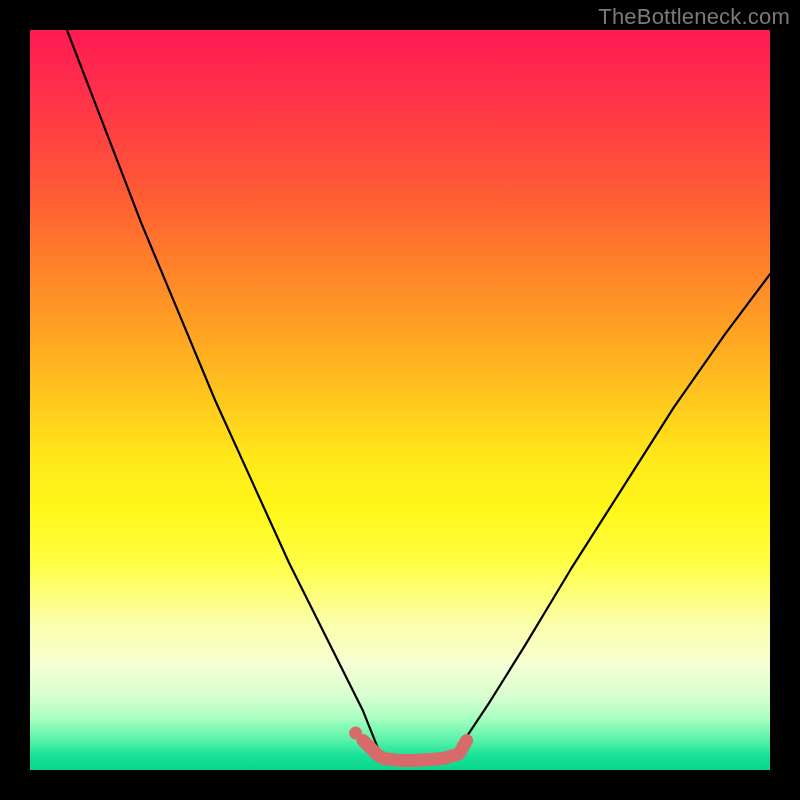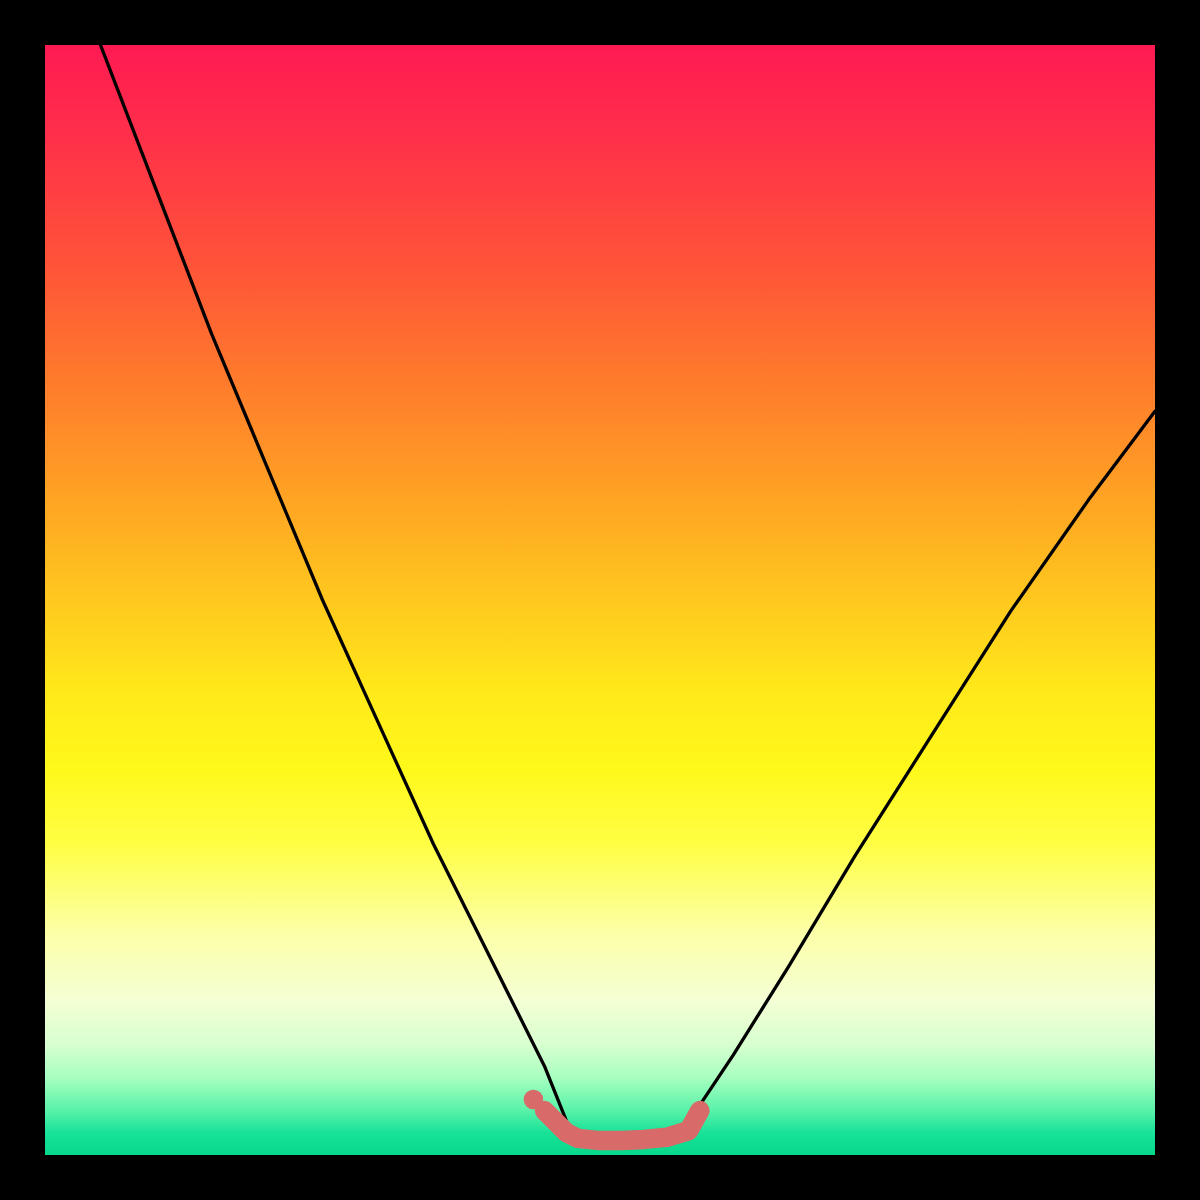--- a/index.html
+++ b/index.html
@@ -62,20 +62,21 @@
     font-size: 22px;
     font-weight: 500;
     letter-spacing: 0.2px;
     user-select: none;
   }
 </style>
 </head>
 <body>
 
 <div class="frame">
+  <div class="watermark">TheBottleneck.com</div>
 
   <div class="plot">
     <svg class="curves" viewBox="0 0 740 740" preserveAspectRatio="none">
       <path fill="none" stroke="#000" stroke-width="2.2" stroke-linecap="round" stroke-linejoin="round" d="M37.0 0.0 L74.0 96.2 L111.0 192.4 L148.0 281.2 L185.0 370.0 L222.0 451.4 L259.0 532.8 L296.0 606.8 L333.0 680.8 L347.8 717.8"></path>
       <path fill="none" stroke="#000" stroke-width="2.2" stroke-linecap="round" stroke-linejoin="round" d="M429.2 717.8 L458.8 673.4 L495.8 614.2 L540.2 540.2 L592.0 458.8 L643.8 377.4 L695.6 303.4 L740.0 244.2"></path>
       <path fill="none" stroke="#d96a6a" stroke-width="13" stroke-linecap="round" stroke-linejoin="round" d="M333.0 710.4 L347.8 725.2 L355.2 728.9 L370.0 730.4 L384.8 730.4 L399.6 729.6 L414.4 728.2 L429.2 723.7 L436.6 710.4"></path>
       <circle r="6.5" fill="#d96a6a" cx="325.6" cy="703.0"></circle>
 
     </svg>
   </div>

